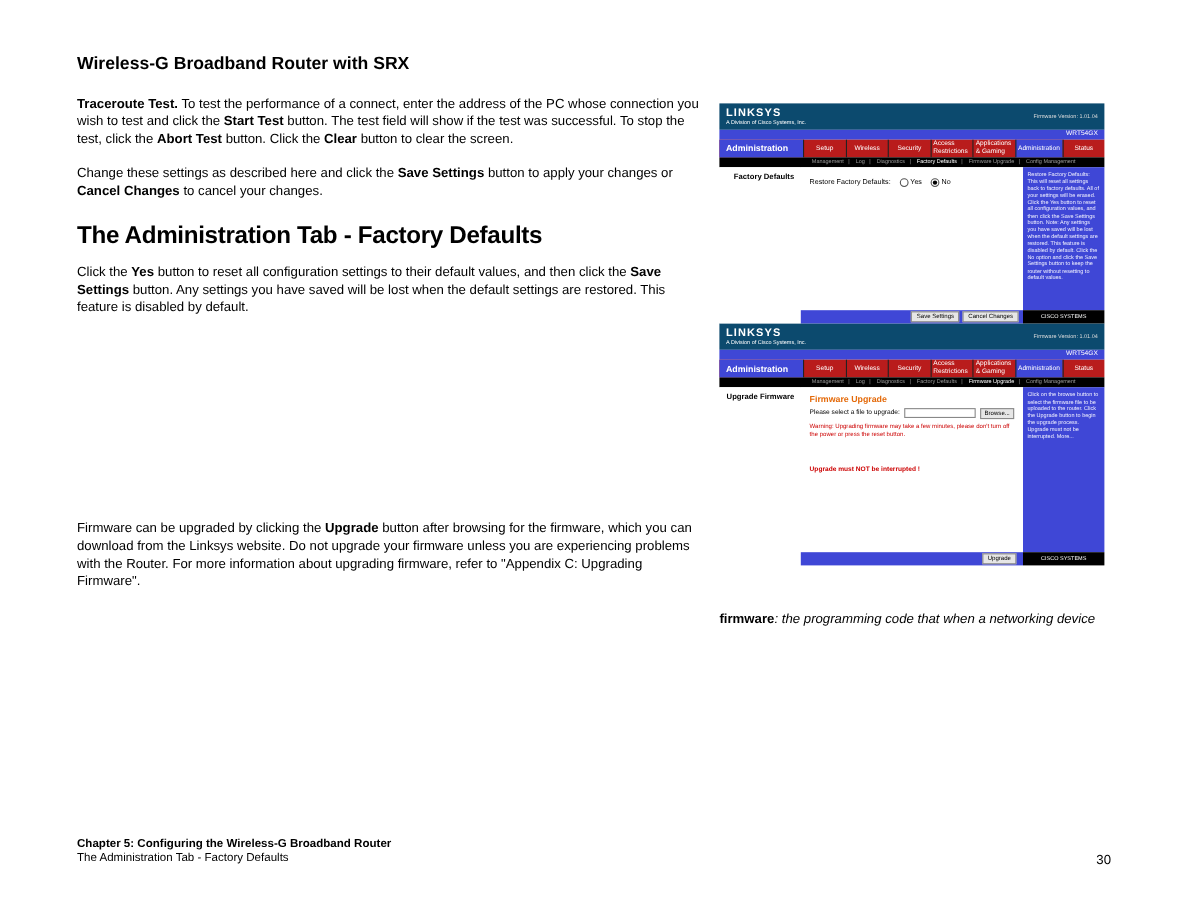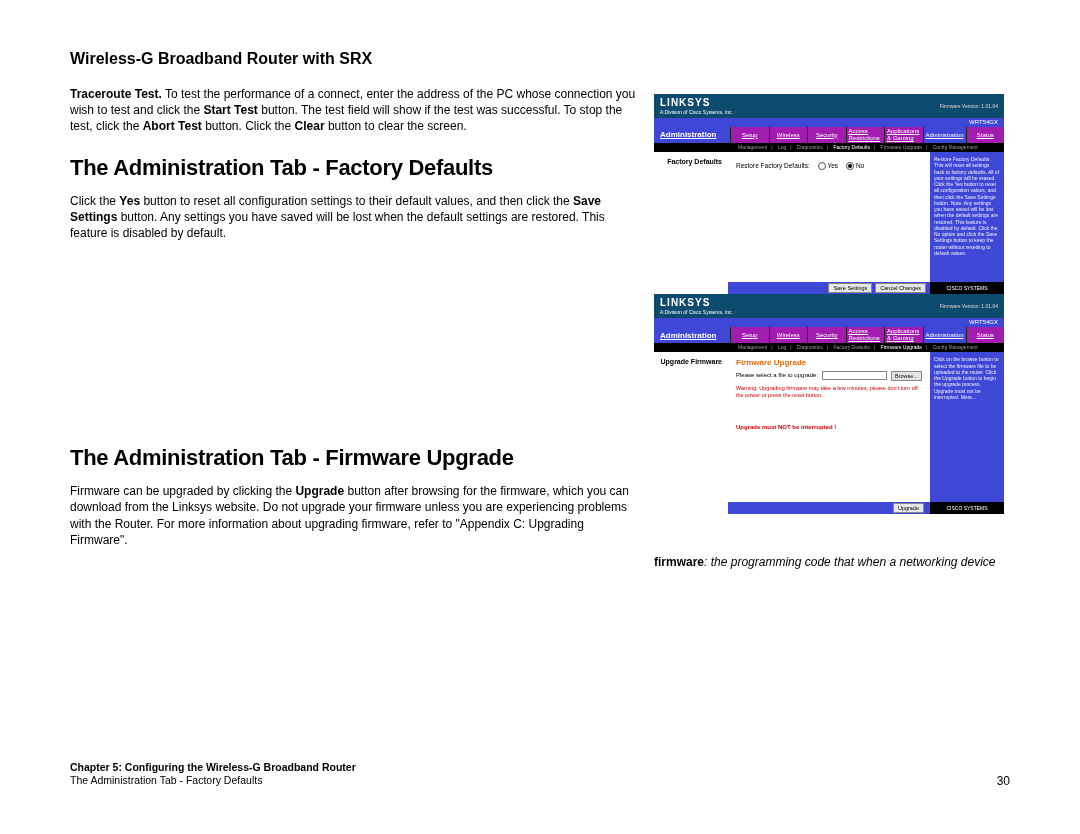--- a/index.html
+++ b/index.html
@@ -117,25 +117,24 @@
   }
   .shot .modelbar {
     background: #3f47d6;
     color: #fff;
     text-align: right;
     font-size: 6px;
     padding: 1px 6px 1px 6px;
   }
   .shot .tabrow {
     display: flex;
-    background: #a21caf;
+    background: #b91c1c;
     color: #fff;
     height: 16px;
     font-size: 6px;
-    text-decoration: underline;
   }
   .shot .tabrow .bigtab {
     background: #3f47d6;
     color: #fff;
     font-weight: bold;
     font-size: 8px;
     display: flex;
     align-items: center;
     padding: 0 6px;
     min-width: 64px;
@@ -289,30 +288,32 @@
 <div class="page">
   <div class="header">Wireless-G Broadband Router with SRX</div>
 
   <div class="cols">
     <div class="left">
 
       <p class="para">
         <b>Traceroute Test.</b><span> To test the performance of a connect, enter the address of the PC whose connection you wish to test and click the </span><b>Start Test</b><span> button. The test field will show if the test was successful. To stop the test, click the </span><b>Abort Test</b><span> button. Click the </span><b>Clear</b><span> button to clear the screen.</span>
       </p>
 
+      <p class="para">
+        <span>Change these settings as described here and click the </span><b>Save Settings</b><span> button to apply your changes or </span><b>Cancel Changes</b><span> to cancel your changes.</span>
+      </p>
 
       <div class="h2">The Administration Tab - Factory Defaults</div>
 
       <p class="para">
         <span>Click the </span><b>Yes</b><span> button to reset all configuration settings to their default values, and then click the </span><b>Save Settings</b><span> button. Any settings you have saved will be lost when the default settings are restored. This feature is disabled by default.</span>
       </p>
 
       <div class="gap-tall"></div>
 
-      <div class="h2">The Administration Tab - Firmware Upgrade</div>
 
       <p class="para">
         <span>Firmware can be upgraded by clicking the </span><b>Upgrade</b><span> button after browsing for the firmware, which you can download from the Linksys website. Do not upgrade your firmware unless you are experiencing problems with the Router. For more information about upgrading firmware, refer to "Appendix C: Upgrading Firmware".</span>
       </p>
 
     </div>
 
     <div class="right">
       <div class="right-inner">
 

